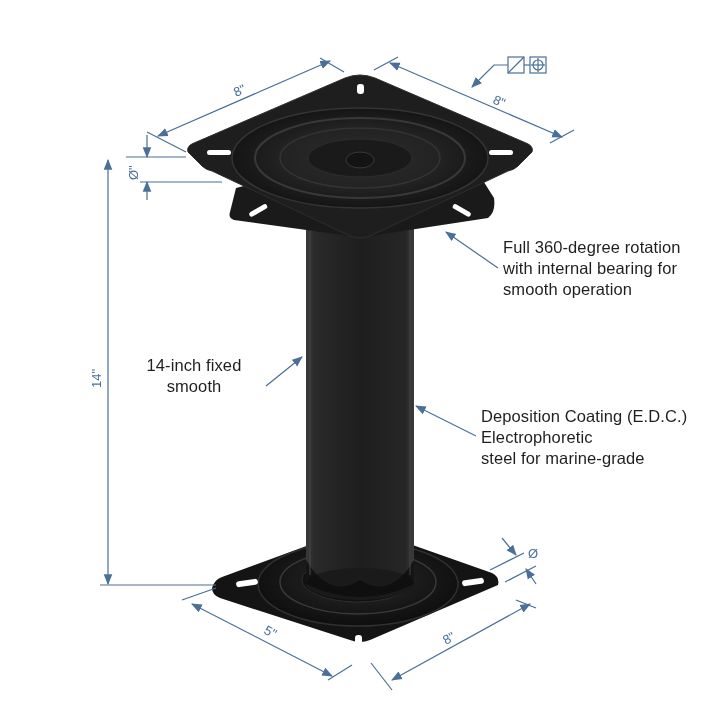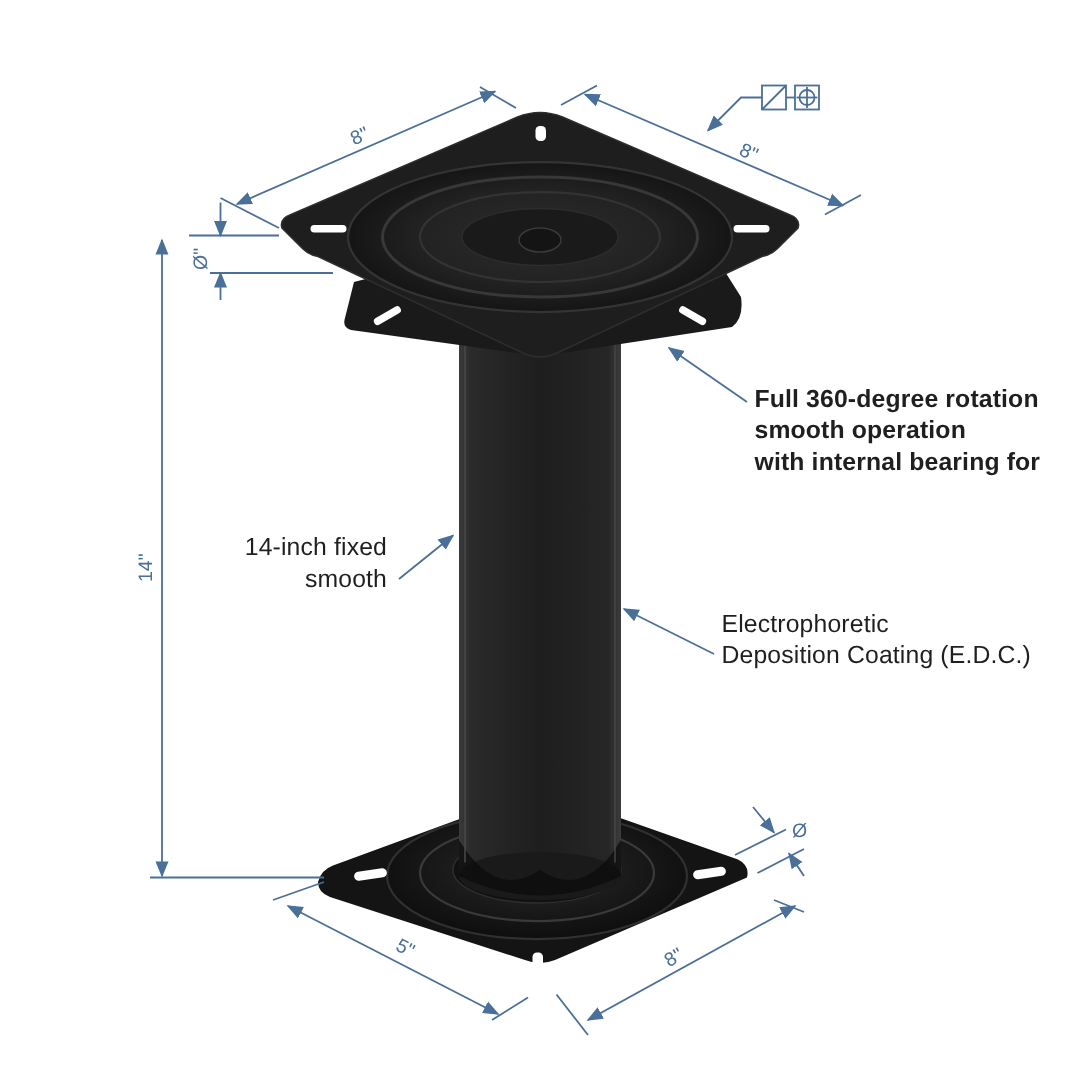--- a/index.html
+++ b/index.html
@@ -1,20 +1,20 @@
 <!DOCTYPE html>
 <html><head>
 <meta charset="utf-8">
 <style>
   html, body { margin: 0; padding: 0; background: #ffffff; }
   body { width: 720px; height: 720px; position: relative; overflow: hidden; font-family: "Liberation Sans", "DejaVu Sans", sans-serif; }
   #stage { position: absolute; left: 0; top: 0; width: 720px; height: 720px; }
   .callout { position: absolute; color: #1f1f1f; font-size: 16.5px; line-height: 21px; letter-spacing: 0.1px; }
   .callout div { white-space: nowrap; }
-  .right-align { text-align: right; }
+  .right-align { text-align: center; }
   .dim-label { font-family: "Liberation Sans", sans-serif; font-size: 13px; fill: #4a6f98; }
 </style>
 </head>
 <body>
 
 <div id="stage">
 <svg width="720" height="720" viewBox="0 0 720 720" xmlns="http://www.w3.org/2000/svg">
   <defs>
     <marker id="arr" viewBox="0 0 10 10" refX="9" refY="5" markerWidth="9" markerHeight="9" orient="auto-start-reverse">
       <path d="M0,1 L10,5 L0,9 z" fill="#4a6f98"></path>
@@ -127,28 +127,29 @@
   <text class="dim-label" x="236" y="97" transform="rotate(-24 236 97)">8"</text>
   <text class="dim-label" x="492" y="103" transform="rotate(24 492 103)">8"</text>
   <text class="dim-label" x="138" y="180" transform="rotate(-90 138 180)">Ø"</text>
   <text class="dim-label" x="101" y="388" transform="rotate(-90 101 388)">14"</text>
   <text class="dim-label" x="263" y="633" transform="rotate(28 263 633)">5"</text>
   <text class="dim-label" x="446" y="645" transform="rotate(-30 446 645)">8"</text>
   <text class="dim-label" x="528" y="558">Ø</text>
 </svg>
 
 
-<div class="callout" style="left:503px; top:256px;font-weight:bold;">
+<div class="callout" style="left:503px; top:237px;">
   <div>Full 360-degree rotation</div>
+  <div>with internal bearing for</div>
   <div>smooth operation</div>
-  <div>with internal bearing for</div>
 </div>
 
 <div class="callout right-align" style="left:130px; top:355px; width:128px;">
   <div>14-inch fixed</div>
   <div>smooth</div>
 </div>
 
 <div class="callout" style="left:481px; top:406px;">
+  <div>Deposition Coating (E.D.C.)</div>
   <div>Electrophoretic</div>
-  <div>Deposition Coating (E.D.C.)</div>
+  <div>steel for marine-grade</div>
 </div>
 </div>
 
 </body></html>

